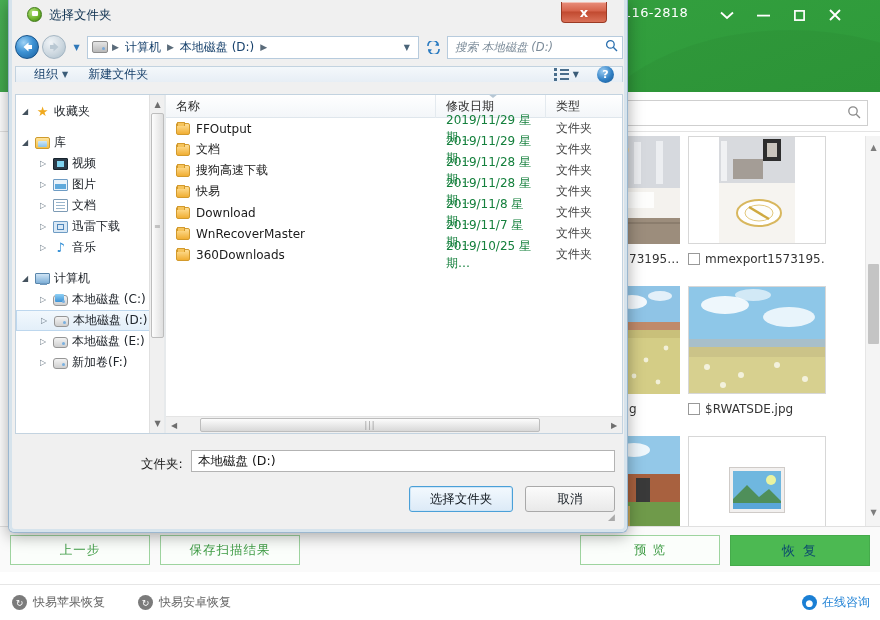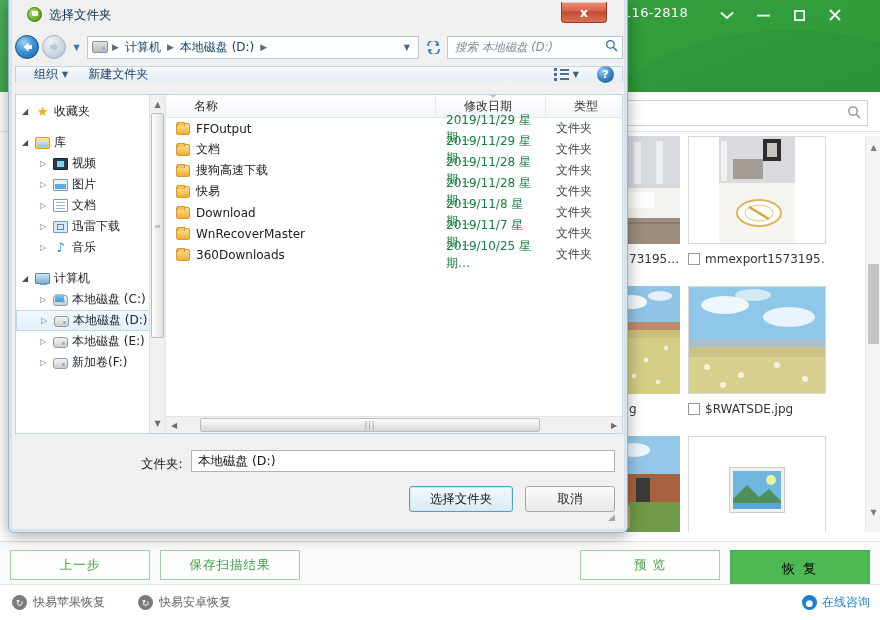--- a/index.html
+++ b/index.html
@@ -109,35 +109,35 @@
   }
 
   .tip-badge {
     position: absolute; left: 675px; top: 519px;
     background: #55c356; color: #fff; font-size: 12px; font-weight: bold;
     padding: 4px 8px; border-radius: 2px; white-space: nowrap;
     letter-spacing: .2px;
   }
 
   .action-bar {
-    position: absolute; left: 0; top: 541px; width: 880px; height: 46px;
+    position: absolute; left: 0; top: 526px; width: 880px; height: 46px;
     background: #fafafa; border-top: 1px solid #e0e0e0;
   }
   .btn-ghost {
     position: absolute; top: 8px; height: 30px;
     border: 1px solid #9ed49f; background: #fbfefb; color: #3f9c45;
     font-size: 12.5px; display: flex; align-items: center; justify-content: center;
     letter-spacing: 1px;
   }
   #btn-prev   { left: 10px;  width: 140px; }
   #btn-save   { left: 160px; width: 140px; }
   #btn-prev2  { left: 580px; width: 140px; }
   #btn-recover {
-    position: absolute; left: 730px; top: 8px; width: 140px; height: 38px;
-    background: #4cb952; border: 1px solid #45ab4b; color: #000000;
+    position: absolute; left: 730px; top: 8px; width: 140px; height: 31px;
+    background: #4cb952; border: 1px solid #45ab4b; color: #0c4a6e;
     font-size: 13px; display: flex; align-items: center; justify-content: center;
     letter-spacing: 2px;
   }
 
   .foot-bar {
     position: absolute; left: 0; top: 584px; width: 880px; height: 36px;
     background: #ffffff; border-top: 1px solid #e6e6e6;
   }
   .foot-link {
     position: absolute; top: 9px; display: flex; align-items: center; gap: 6px;
@@ -358,21 +358,21 @@
 
   .list-pane {
     flex: 1; position: relative; background: #fff; overflow: hidden;
   }
   .col-head {
     height: 23px; display: flex; align-items: center;
     background: linear-gradient(180deg,#ffffff,#f3f6f9);
     border-bottom: 1px solid #dfe6ec;
     font-size: 12px; color: #2b2b2b;
   }
-  .col { padding-left: 28px; border-right: 1px solid #e4eaef; height: 23px;
+  .col { padding-left: 10px; border-right: 1px solid #e4eaef; height: 23px;
          display: flex; align-items: center; }
   .col.c-name { width: 270px; }
   .col.c-date { width: 110px; position: relative; }
   .col.c-type { width: 75px; border-right: none; }
   .sort-tri {
     position: absolute; left: 48%; top: -1px; width: 0; height: 0;
     border-left: 5px solid transparent; border-right: 5px solid transparent;
     border-top: 4px solid #b6c6d3;
   }
   .row {

